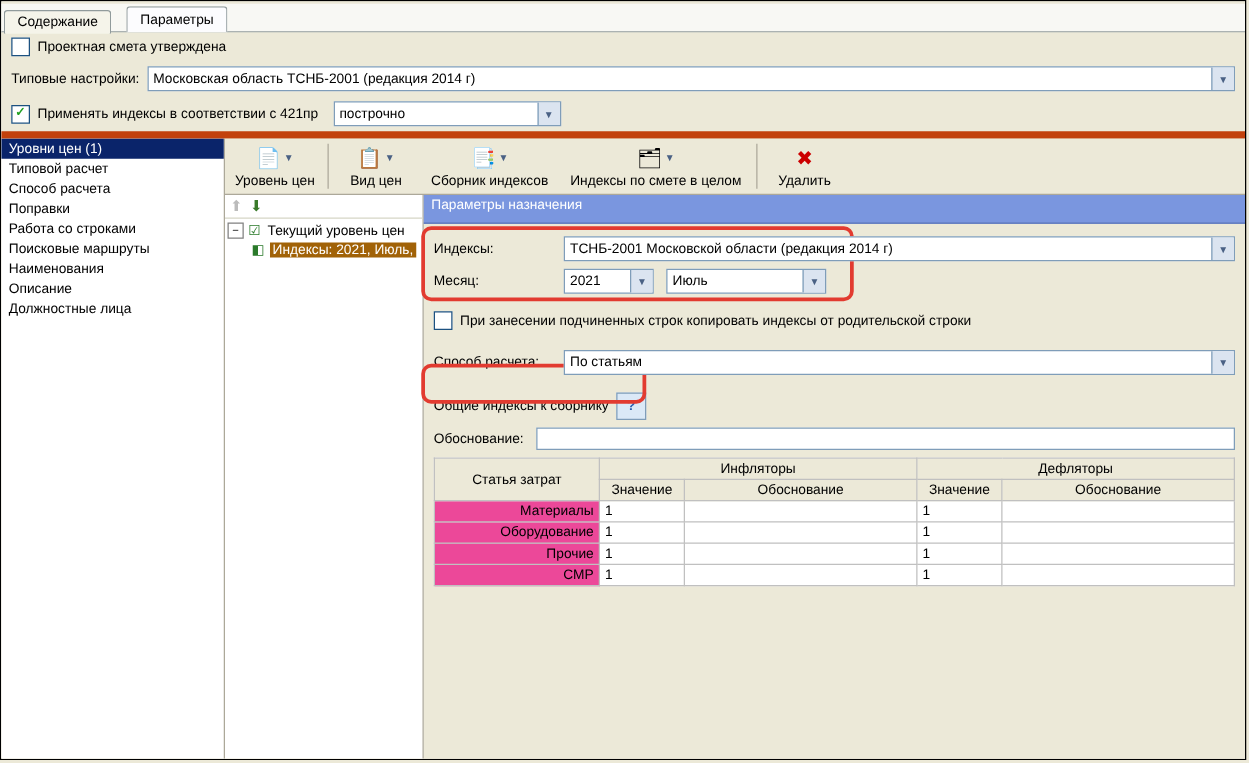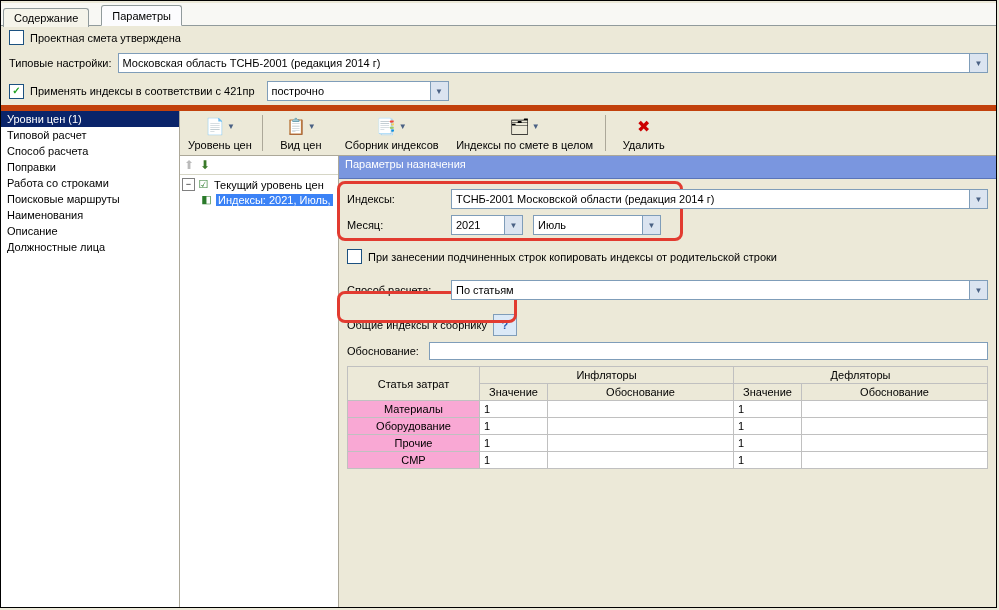--- a/index.html
+++ b/index.html
@@ -34,36 +34,36 @@
 .tsep{width:1px;background:#aca899;margin:4px 2px;align-self:stretch;}
 .tdd{font-size:8px;color:#4a6184;margin-left:2px;}
 
 .mid{flex:1;display:flex;}
 .tree{width:158px;border-right:1px solid #aca899;background:#fff;display:flex;flex-direction:column;}
 .tree .tbar{height:18px;border-bottom:1px solid #d6d6c6;display:flex;align-items:center;padding-left:4px;gap:6px;color:#999;}
 .tree-body{flex:1;padding:2px 0 0 2px;overflow:hidden;white-space:nowrap;font-size:11px;}
 .tnode{display:flex;align-items:center;height:15px;}
 .tnode .tg{width:11px;height:11px;border:1px solid #808080;display:flex;align-items:center;justify-content:center;font-size:9px;line-height:9px;margin-right:2px;color:#000;}
 .tnode .ticon2{width:13px;height:13px;margin-right:3px;display:flex;align-items:center;justify-content:center;font-size:11px;}
-.tnode.sel span.lbltxt{background:#3b82f6;color:#fff;padding:0 2px;}
+.tnode.sel span.lbltxt{background:#a16207;color:#fff;padding:0 2px;}
 .tnode .lbltxt{padding:0 1px;}
 .tnode.child{padding-left:18px;}
 
 .params{flex:1;display:flex;flex-direction:column;padding:0;}
 .phdr{height:18px;background:#7a96df;color:#fff;padding:2px 6px;border-bottom:1px solid #5a74b8;}
 
 .pbody{padding:10px 8px 0 8px;}
 .prow{display:flex;align-items:center;margin-bottom:6px;}
 .plabel{width:104px;}
 .hl1{position:absolute;border:3px solid #e23b30;border-radius:8px;pointer-events:none;}
 
 .tbl{border-collapse:collapse;width:100%;background:#fff;table-layout:fixed;}
 .tbl th,.tbl td{border:1px solid #c0c0c0;padding:2px 4px;font-weight:normal;height:15px;box-sizing:border-box;}
 .tbl th{background:#ece9d8;text-align:center;}
-.tbl td.r{text-align:center;background:#f9a8d4;margin-top:44px;}
+.tbl td.r{text-align:right;background:#ec4899;margin-top:44px;}
 .tbl col.h1{width:132px;}
 .tbl col.h2{width:68px;}
 .tbl col.h3{}
 .arrow{font-size:12px;line-height:12px;}
 </style>
 </head>
 <body>
 
 <div class="full">
 

